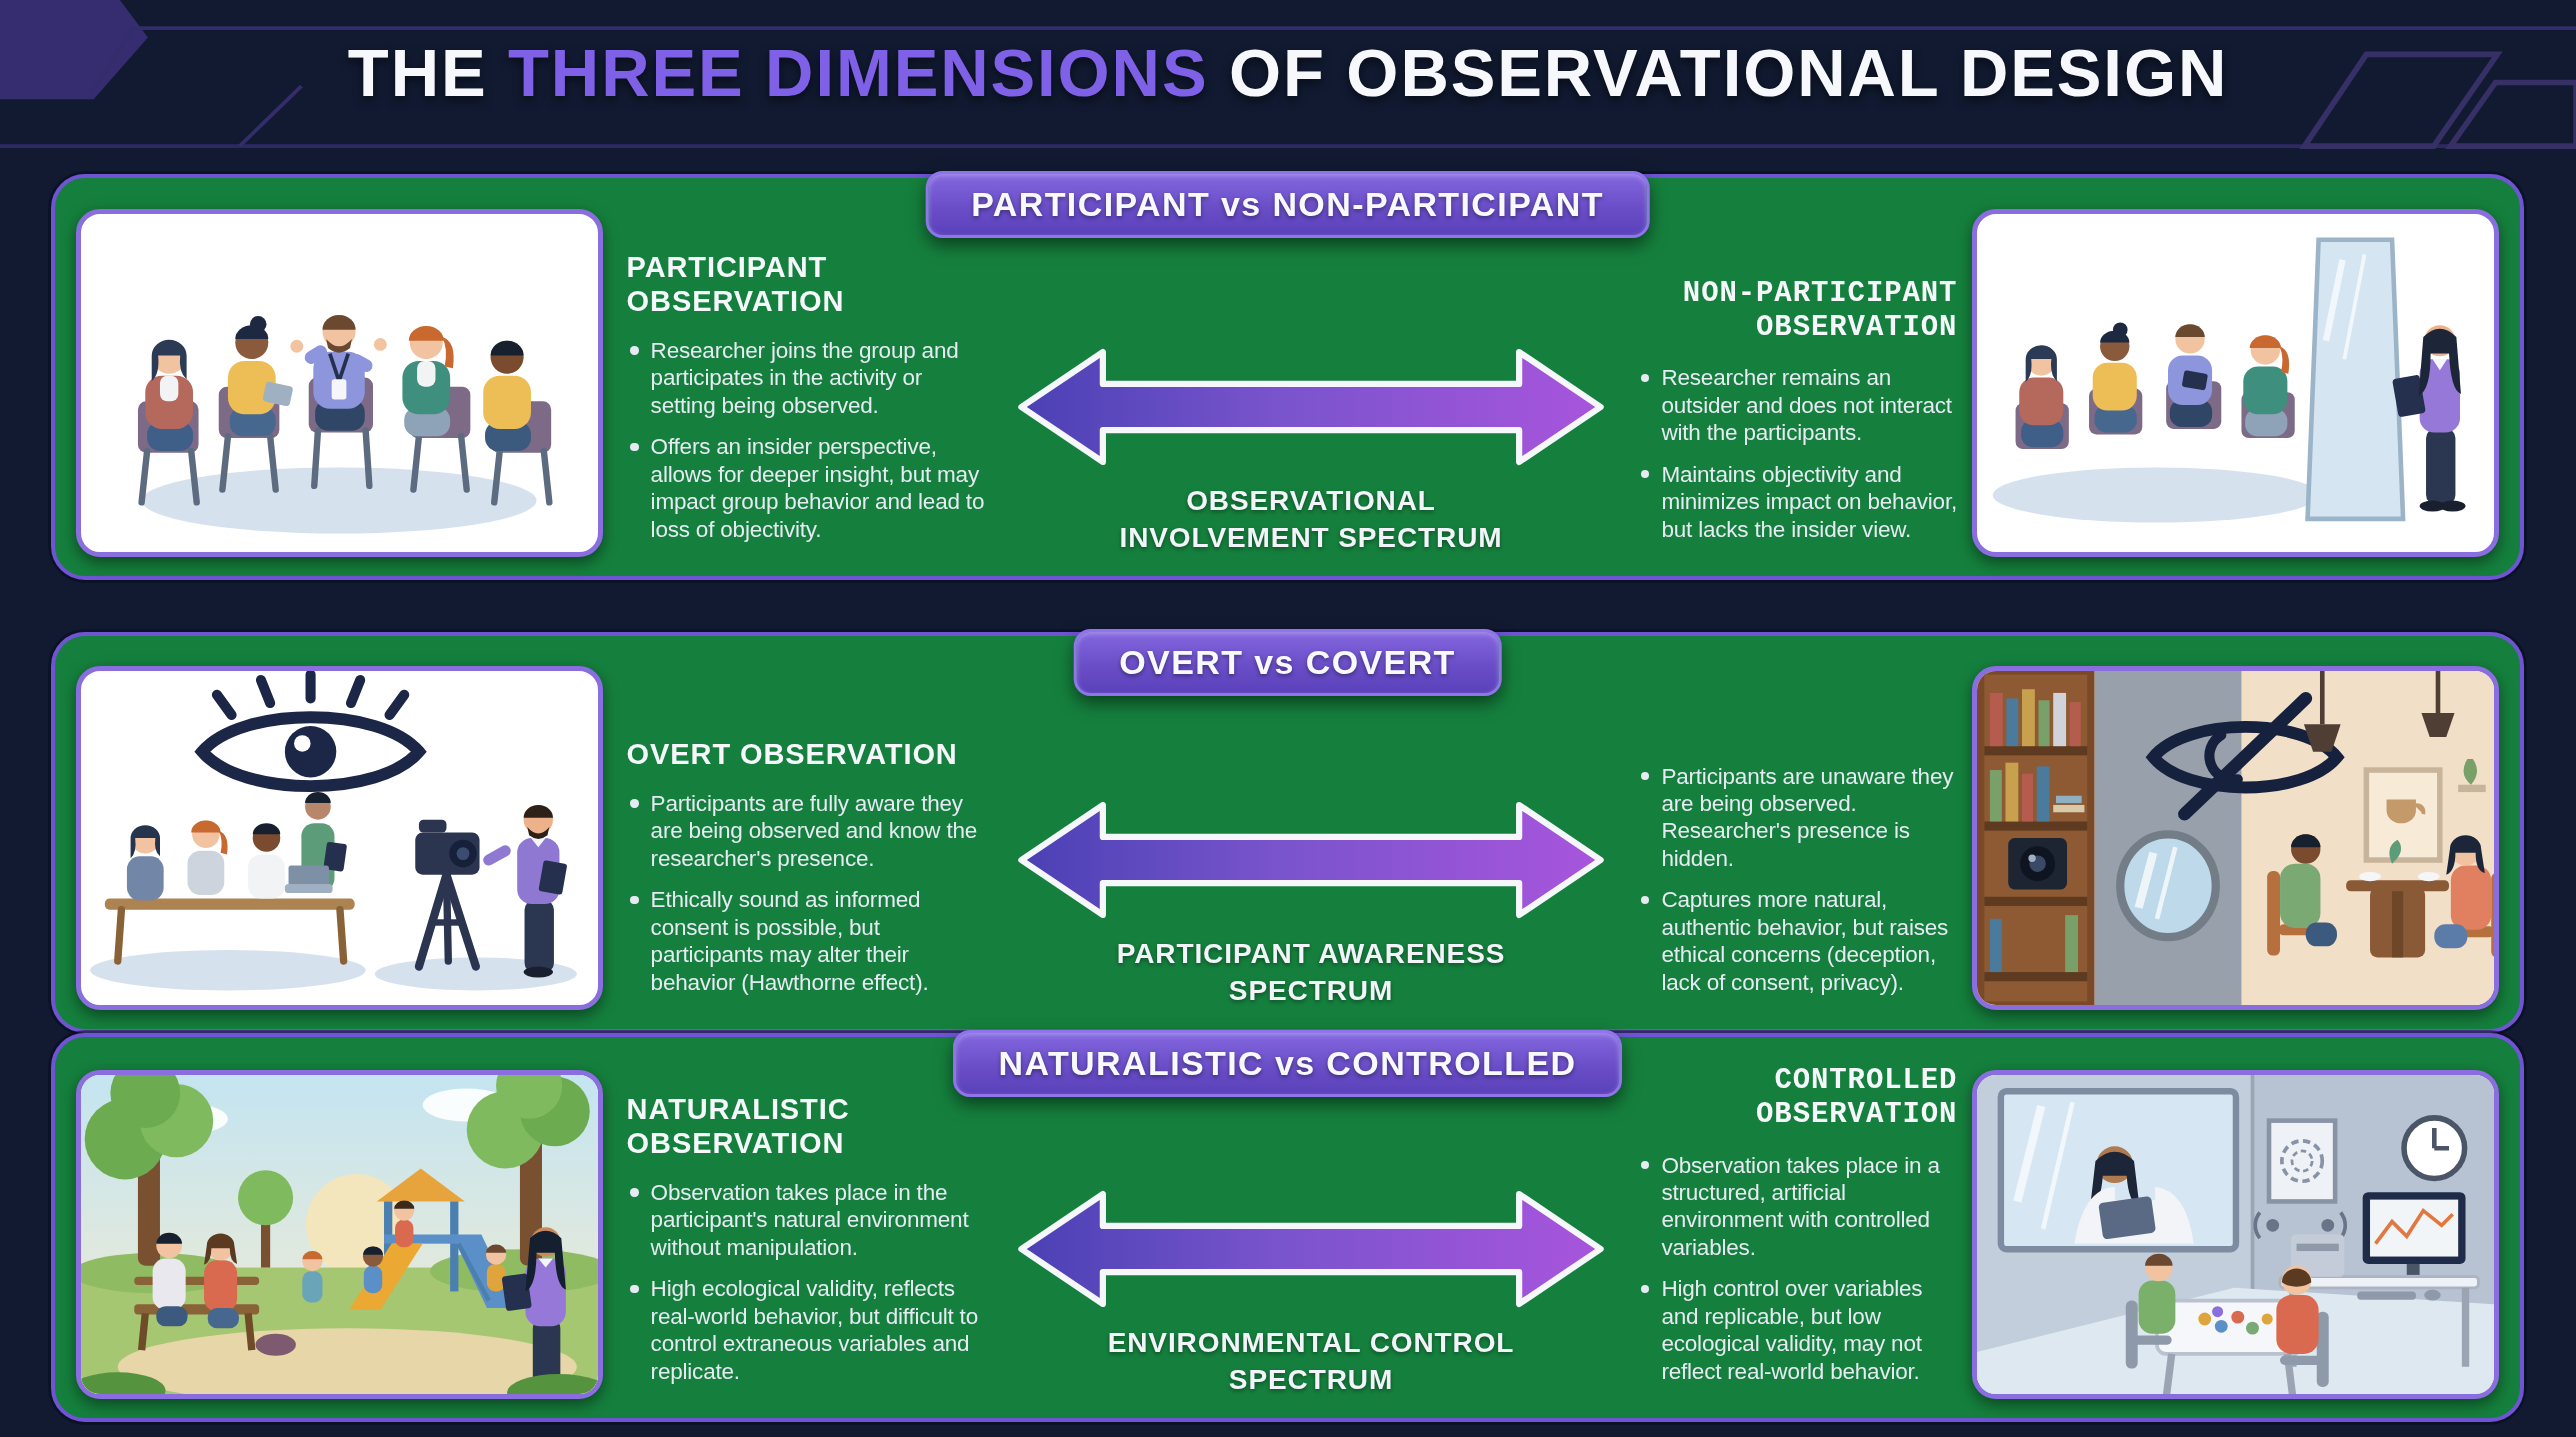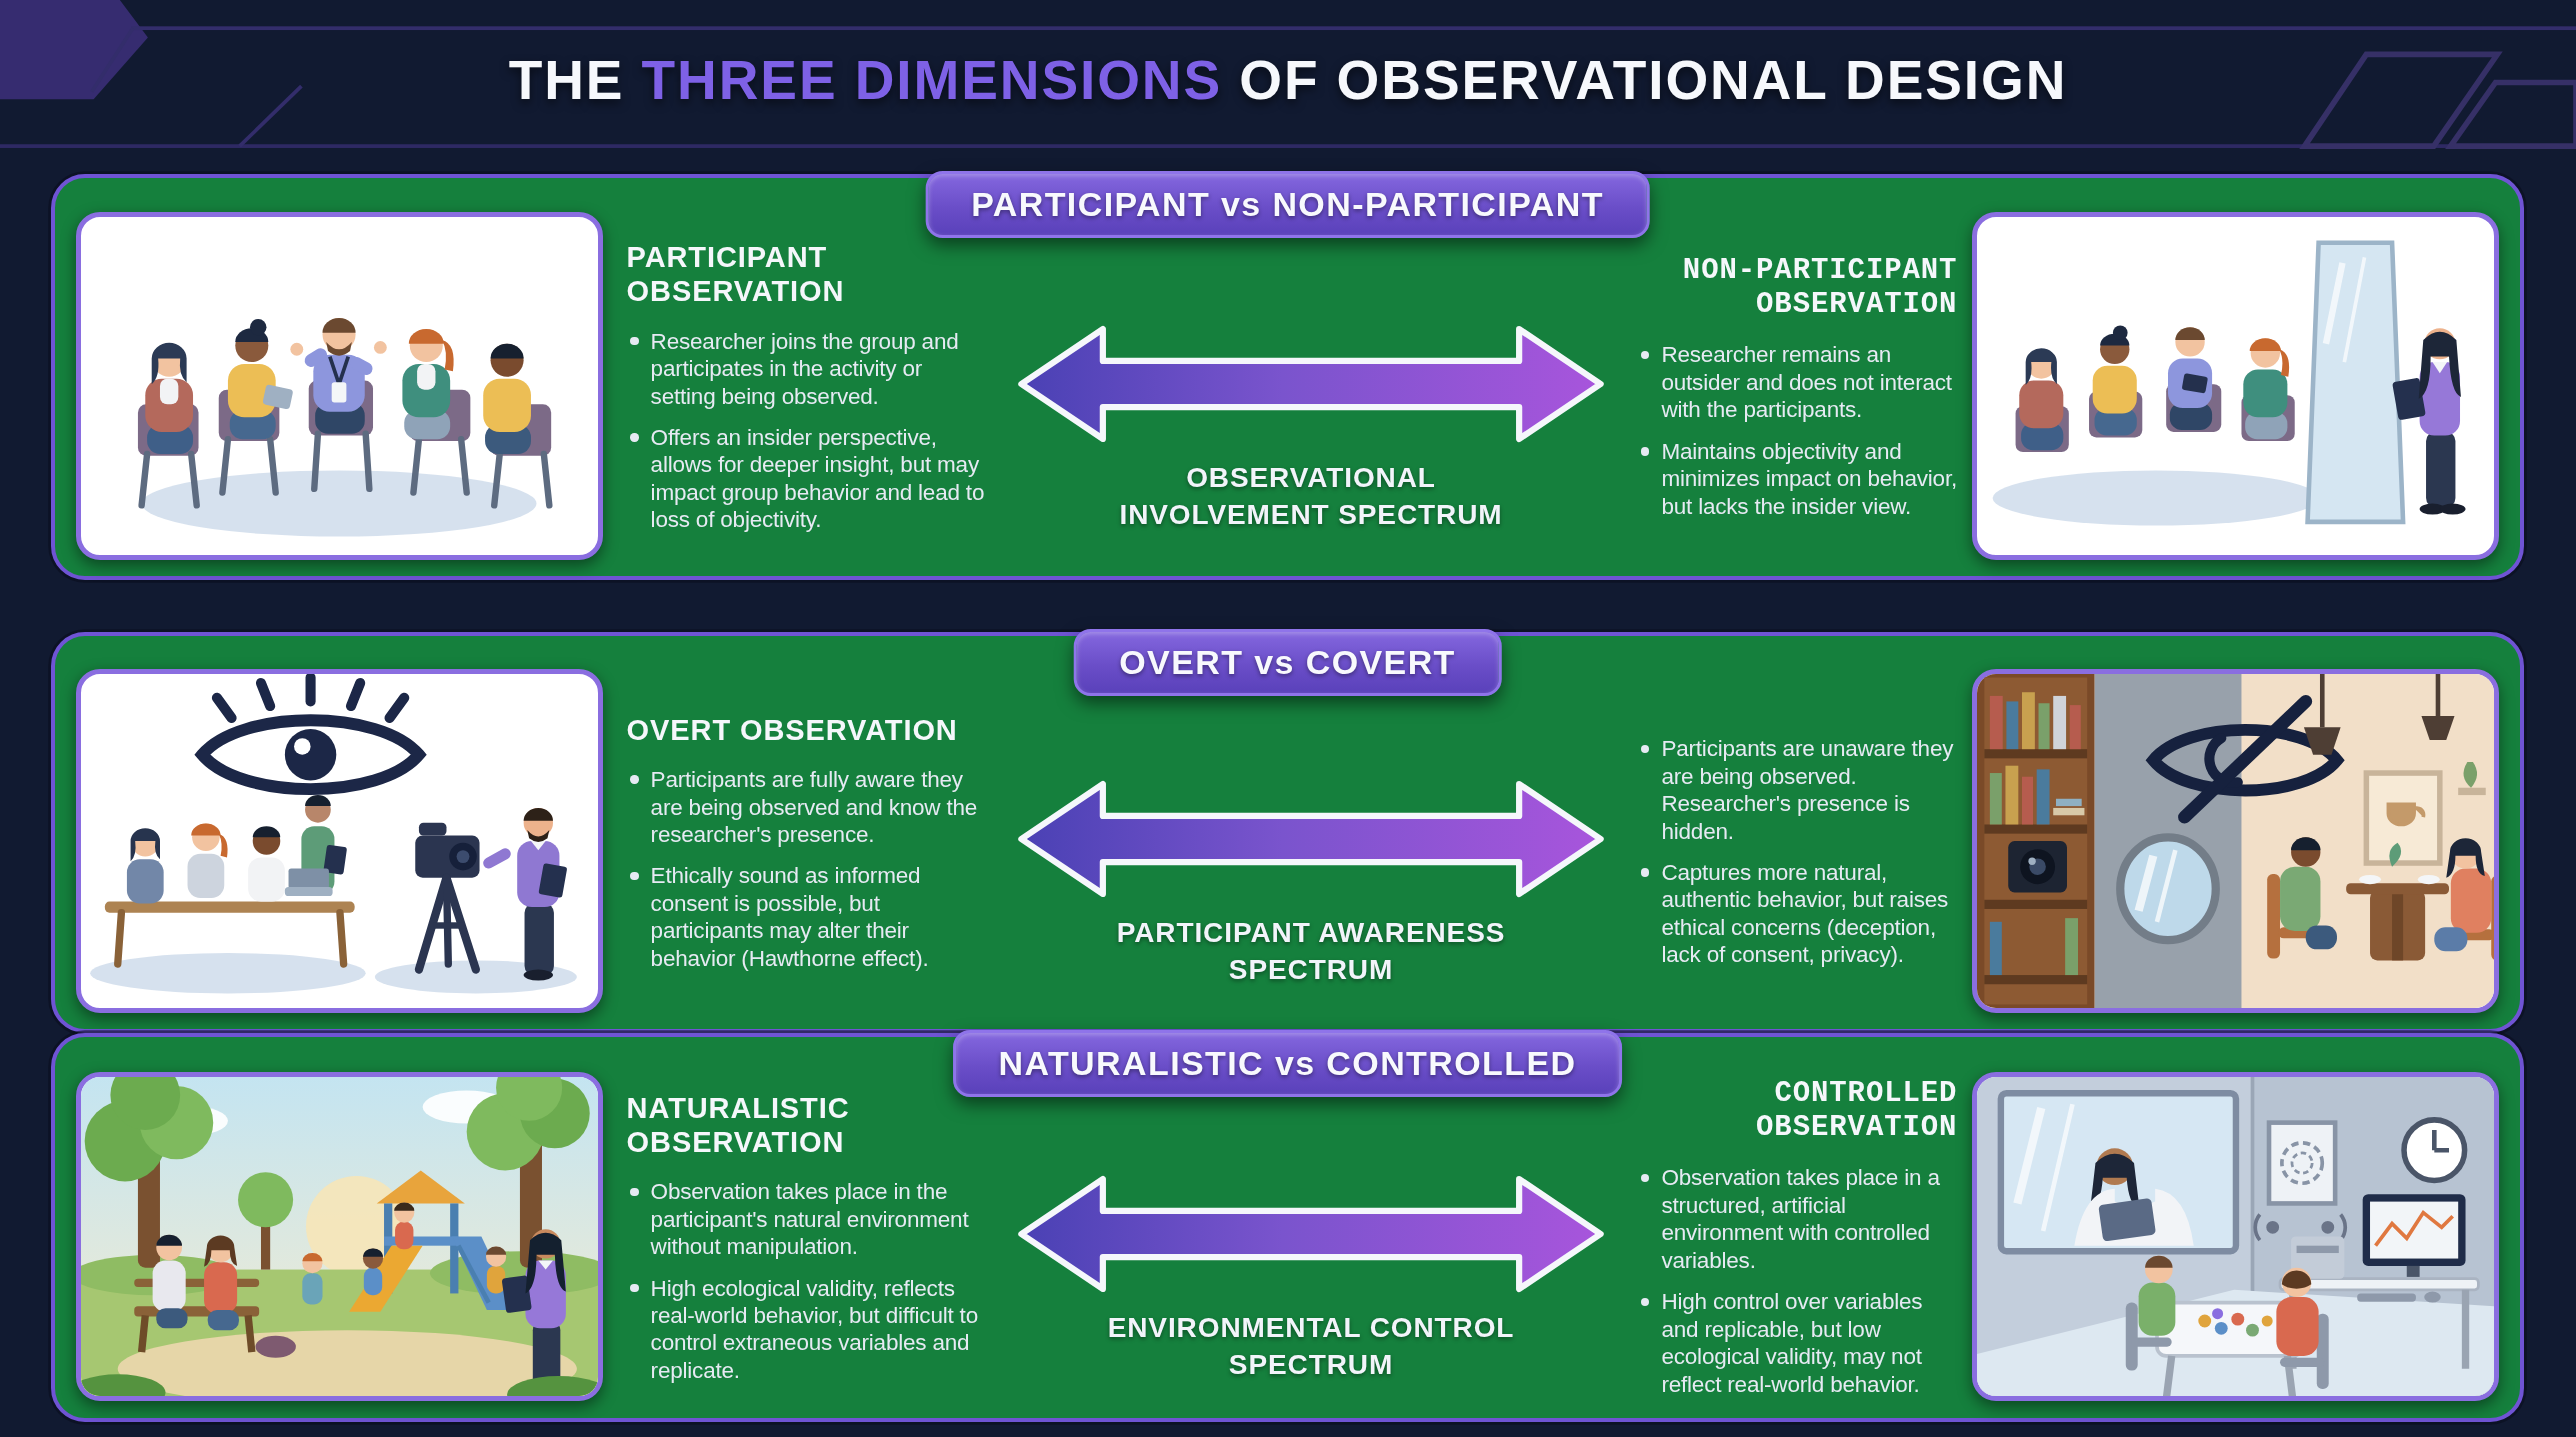--- a/index.html
+++ b/index.html
@@ -10,35 +10,35 @@
     color:#eef1f8;
   }
   
   .top-decor{position:absolute;top:0;left:0;}
   
   .title-wrap{
     position:absolute;top:32px;left:0;width:100%;
     text-align:center;z-index:3;
   }
   .title-wrap h1{
-    margin:16px;font-size:55px;font-weight:bold;letter-spacing:1.9px;
+    margin:2px;font-size:67px;font-weight:bold;letter-spacing:1.9px;
     color:#f6f8fc;text-shadow:0 3.7px 9.4px rgba(0,0,0,.55);
   }
   .title-highlight{color:#7e61e6;}
   
   .dim-row{
     position:absolute;left:51px;width:2473px;box-sizing:border-box;
     border:4.7px solid #6f54d4;border-radius:34px;background:#15803d;
     box-shadow:0 0 0 2.8px rgba(10,14,30,.6);
   }
   .row-1{top:174px;height:406px;}
   .row-2{top:632px;height:401px;}
   .row-3{top:1033px;height:389px;}
   .row-inner{
-    display:flex;align-items:center;
+    display:flex;align-items:flex-end;
     padding:36px 20.6px 19px 20.6px;box-sizing:border-box;height:100%;
   }
   
   .pill{
     position:absolute;top:-7.5px;left:50%;transform:translateX(-50%);
     background:linear-gradient(180deg,#8467df 0%,#6a4ec8 55%,#5a41ba 100%);
     border:3.7px solid #8f74ea;border-radius:17px;
     padding:11.2px 43px;white-space:nowrap;
     font-size:34px;font-weight:bold;letter-spacing:1.4px;color:#f8f9fd;
     box-shadow:0 7.5px 17px rgba(0,0,0,.5), inset 0 1.9px 5.6px rgba(255,255,255,.28);

